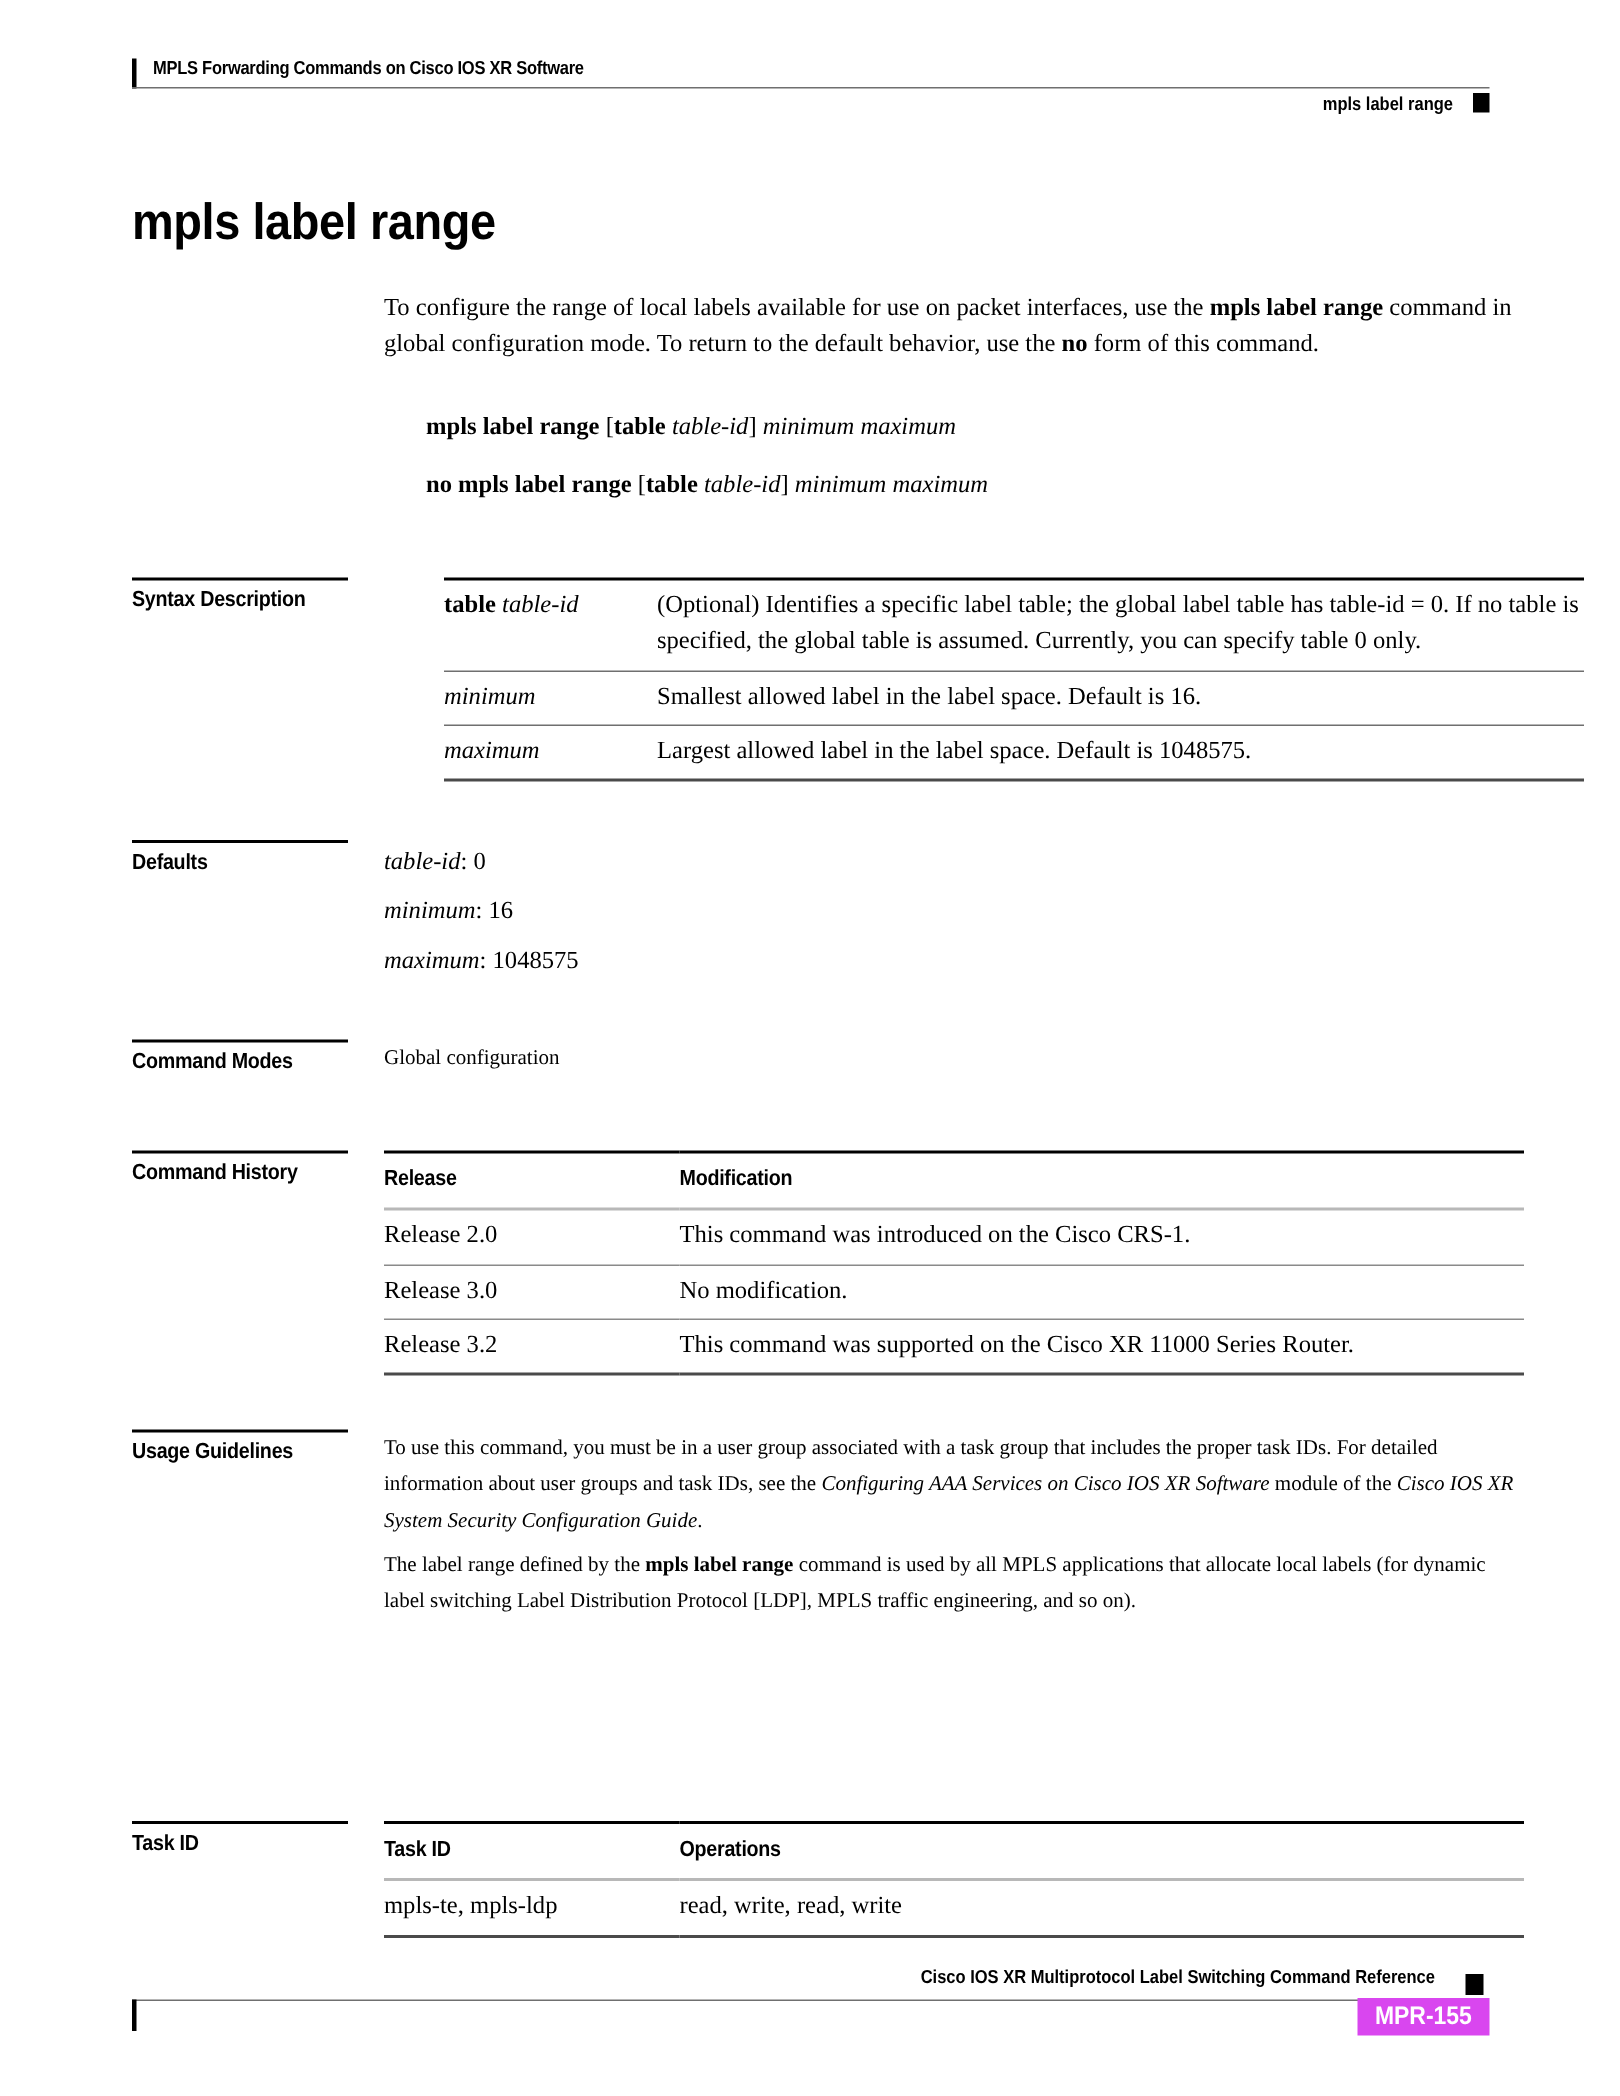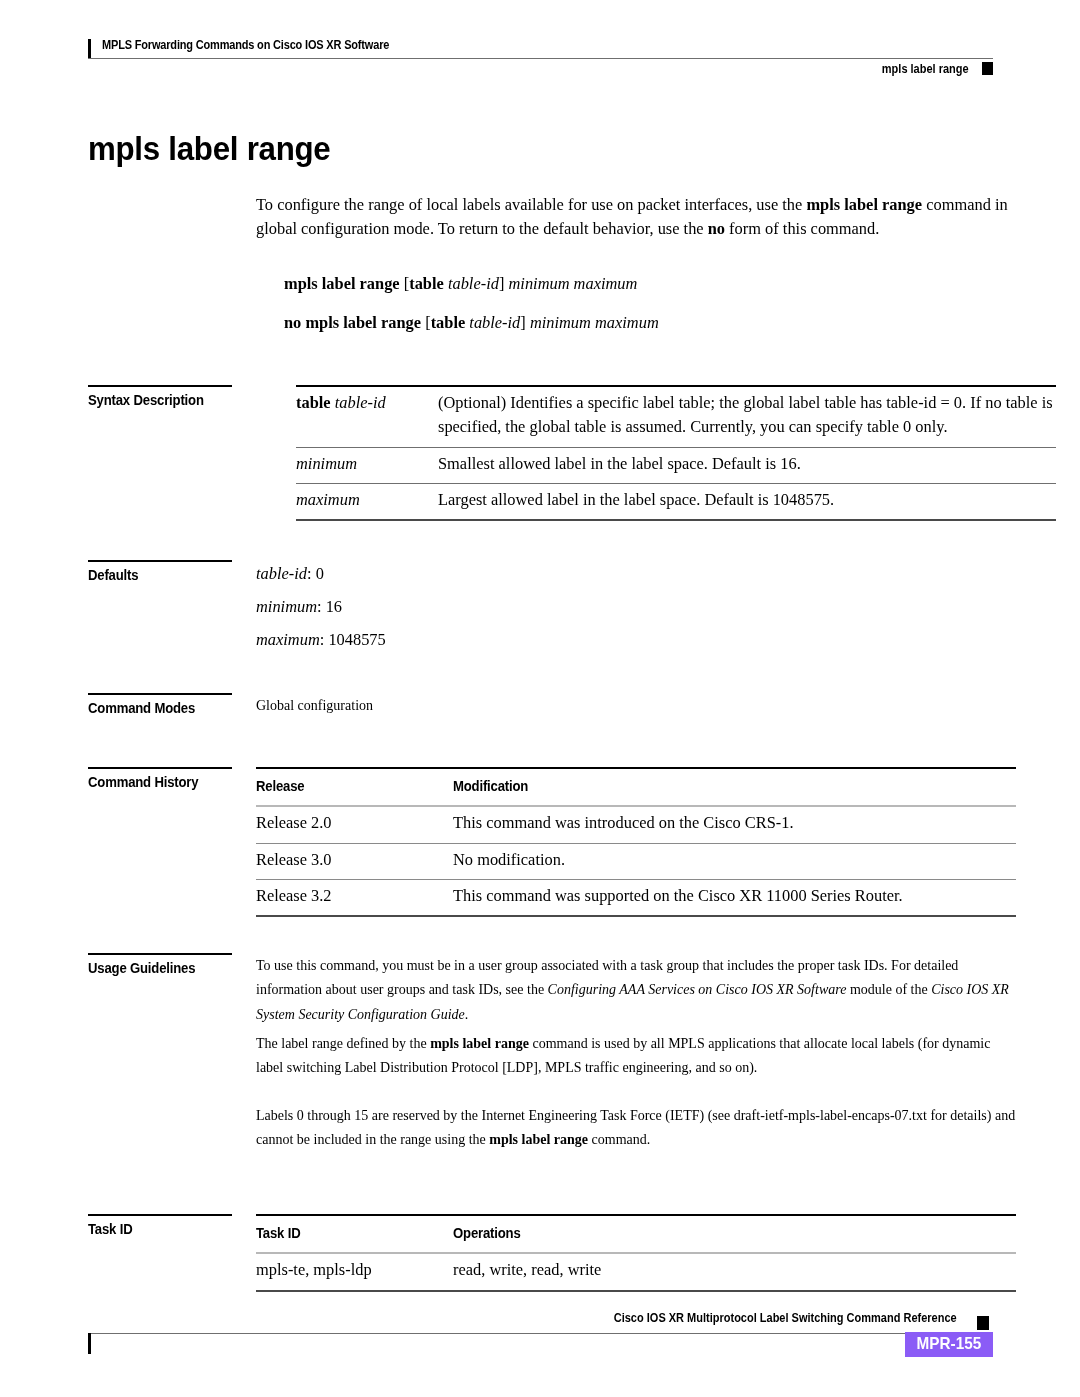--- a/index.html
+++ b/index.html
@@ -248,21 +248,21 @@
     left: 889px;
     top: 9px;
     width: 12px;
     height: 14px;
     background: #000000;
   }
   .footer-pagebox {
     position: absolute;
     right: 0px;
     top: 25px;
-    background: #8b5cf6;
+    background: #d946ef;
     color: #ffffff;
     font-family: "Liberation Sans Narrow", "Liberation Sans", sans-serif;
     font-weight: bold;
     font-size: 17px;
     padding: 2px 8px 3px 8px;
     white-space: nowrap;
   }
   .footer-pagebox span {
     display: inline-block;
     transform: scaleX(0.9);
@@ -346,23 +346,20 @@
 
   <div class="seclabel" style="top:953px;">Usage Guidelines</div>
   <div class="para" style="top:1032px;">
     <p><span>The label range defined by the </span><b>mpls label range</b><span> command is used by all MPLS applications that allocate local labels (for dynamic label switching Label Distribution Protocol [LDP], MPLS traffic engineering, and so on).</span></p>
   </div>
 
   <div class="para" style="top:954px;">
     <p><span>To use this command, you must be in a user group associated with a task group that includes the proper task IDs. For detailed information about user groups and task IDs, see the </span><i>Configuring AAA Services on Cisco IOS XR Software</i><span> module of the </span><i>Cisco IOS XR System Security Configuration Guide</i><span>.</span></p>
   </div>
 
-  <div class="para" style="top:1104px;">
-    <p><span>Labels 0 through 15 are reserved by the Internet Engineering Task Force (IETF) (see draft-ietf-mpls-label-encaps-07.txt for details) and cannot be included in the range using the </span><b>mpls label range</b><span> command.</span></p>
-  </div>
 
   <div class="seclabel" style="top:1214px;">Task ID</div>
   <table class="htable" style="top:1214px;">
     <tbody>
         <tr>
       <th class="c1"><span>Task ID</span></th>
       <th><span>Operations</span></th>
     </tr>
     <tr>
       <td class="c1">mpls-te, mpls-ldp</td>

